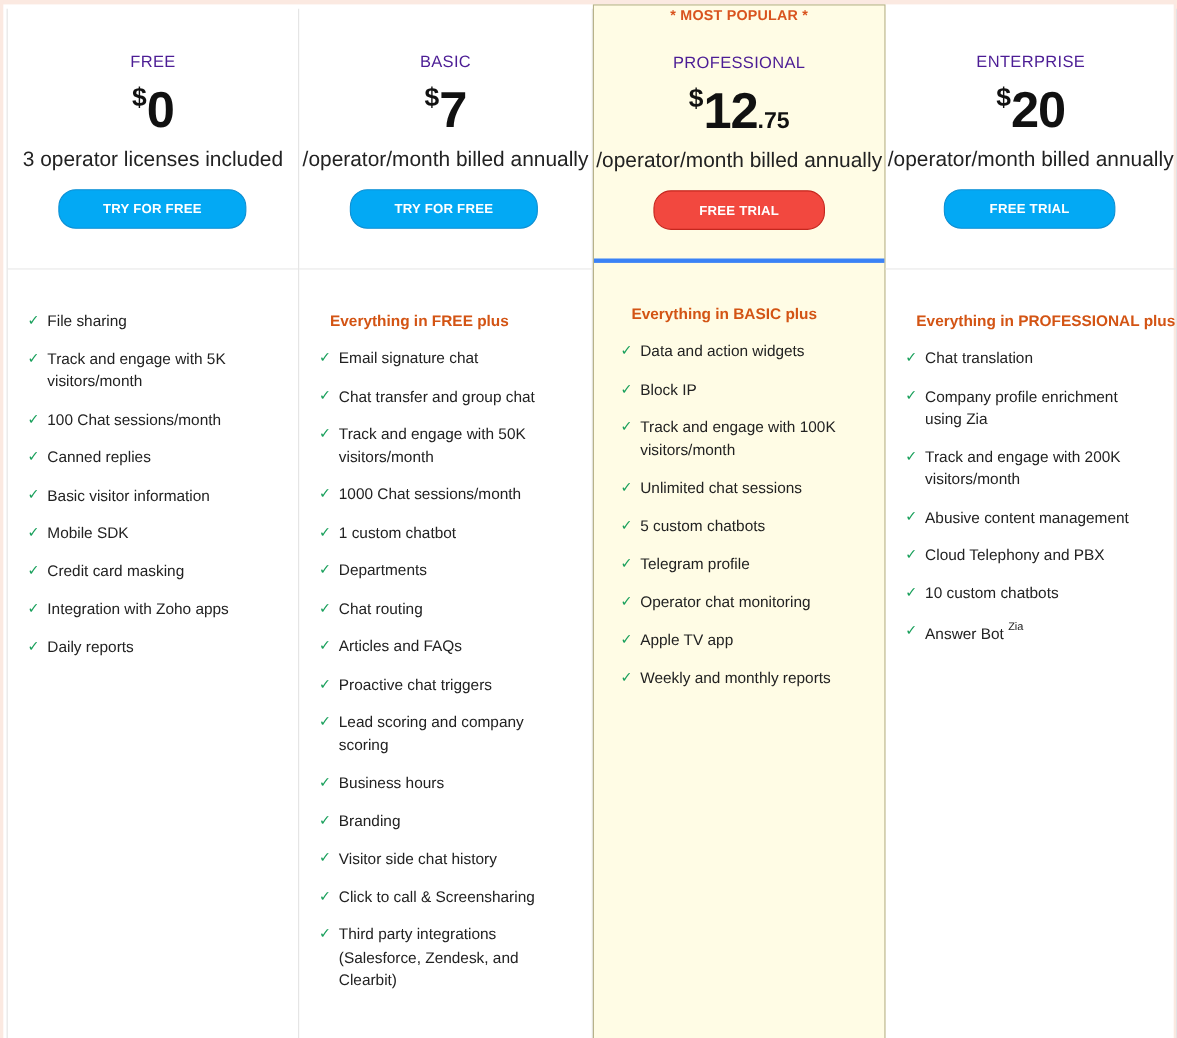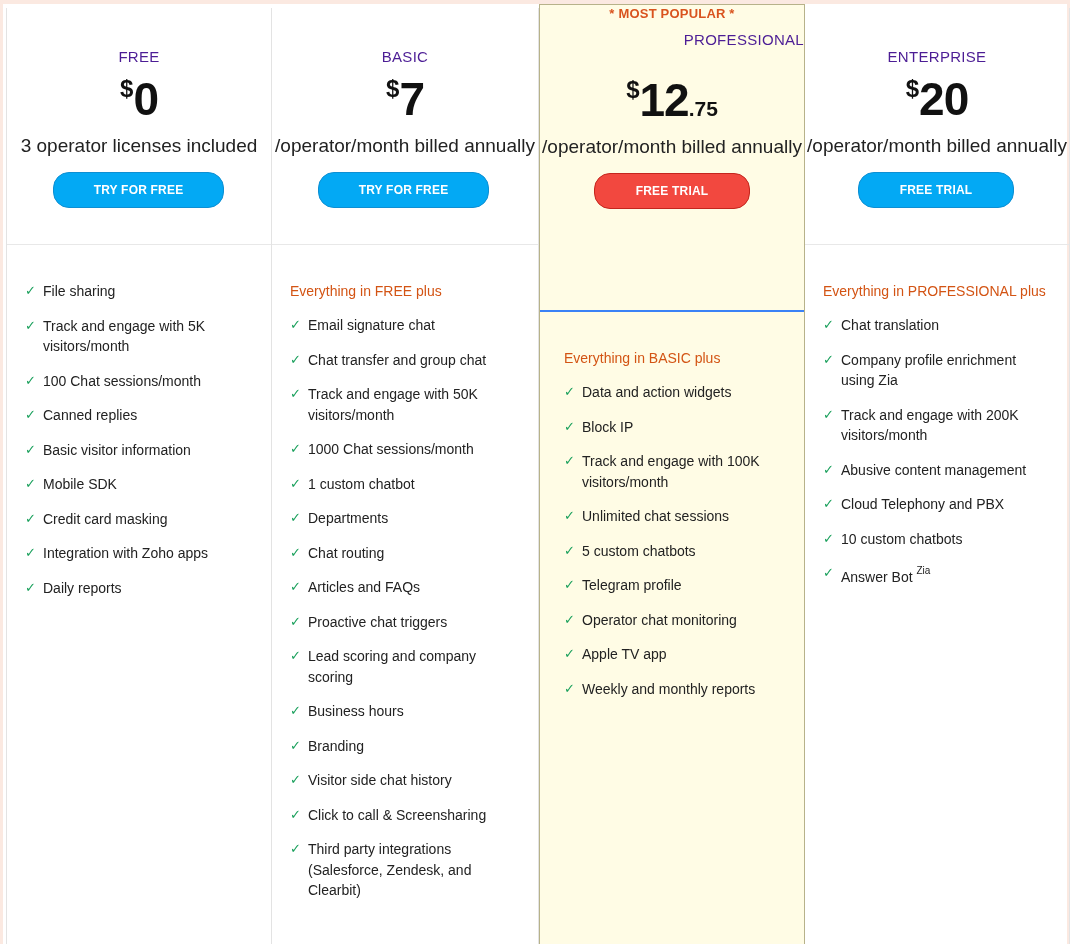--- a/index.html
+++ b/index.html
@@ -21,29 +21,29 @@
     border-bottom: 1px solid #dcdcdc;
   }
   .col.c0 { left: 0; width: 266px; border-left: 1px solid #e3e3e3; }
   .col.c1 { left: 266px; width: 267px; }
   .col.c2 { left: 533px; width: 266px; top: -4px; height: 942px; background: #fffce5; border: 1px solid #b7b28a; }
   .col.c3 { left: 799px; width: 265px; }
 
   .head {
     height: 237px; border-bottom: 1px solid #e8e8e8; text-align: center; position: relative;
   }
-  .c2 .head { height: 307px; border-bottom: 2px solid #3b82f6; }
+  .c2 .head { height: 234px; border-bottom: 4px solid #3b82f6; }
 
   .popular {
     position: absolute; left: 0; right: 0; top: 1px;
     font-size: 13px; font-weight: bold; color: #d9531e; letter-spacing: 0.2px;
   }
 
   .plan-name { position: absolute; left: 0; right: 0; top: 40px; font-size: 15px; font-weight: normal; color: #4c1d95; letter-spacing: 0.3px; }
-  .c2 .plan-name { top: 26px; text-align: right; }
+  .c2 .plan-name { top: 44px; }
 
   .price { position: absolute; left: 0; right: 0; top: 64px; height: 54px; color: #111; }
   .c2 .price { top: 68px; }
   .price .cur { font-size: 24px; font-weight: bold; vertical-align: top; position: relative; top: 3px; }
   .price .amt { font-size: 46px; font-weight: bold; letter-spacing: -1px; line-height: 54px; }
   .price .dec { font-size: 21px; font-weight: bold; }
 
   .sub { position: absolute; left: 0; right: 0; top: 127px; font-size: 19px; color: #222; }
   .c2 .sub { top: 131px; }
 
@@ -55,21 +55,21 @@
   .c2 .btn { top: 168px; }
   .btn.blue { background: #03a9f4; border: 1px solid #0d8fd3; }
   .btn.red { background: #f2483f; border: 1px solid #c4261e; }
   .c0 .btn { left: 46px; width: 171px; }
   .c1 .btn { left: 46px; width: 171px; }
   .c2 .btn { left: 54px; width: 156px; }
   .c3 .btn { left: 53px; width: 156px; }
 
   .features { padding: 36px 0 0 18px; }
   .c2 .features { padding-top: 36px; padding-left: 24px; }
-  .intro { font-size: 14px; font-weight: normal; color: #d35414; margin-bottom: 13px; margin-left: 0; height: 21px; line-height: 20px; }
+  .intro { font-size: 14px; font-weight: bold; color: #d35414; margin-bottom: 13px; margin-left: 10px; height: 21px; line-height: 20px; }
   .feat { display: flex; font-size: 14px; color: #222; line-height: 20.5px; margin-bottom: 14px; }
   .feat .chk { width: 18px; flex: 0 0 18px; color: #1aa05c; font-size: 13px; line-height: 20px; }
   .feat .txt { flex: 1; padding-right: 18px; }
   .feat sup { font-size: 10px; position: relative; top: -2px; }
 </style>
 </head>
 <body>
 
 <div class="frame">
   <div class="grid">

